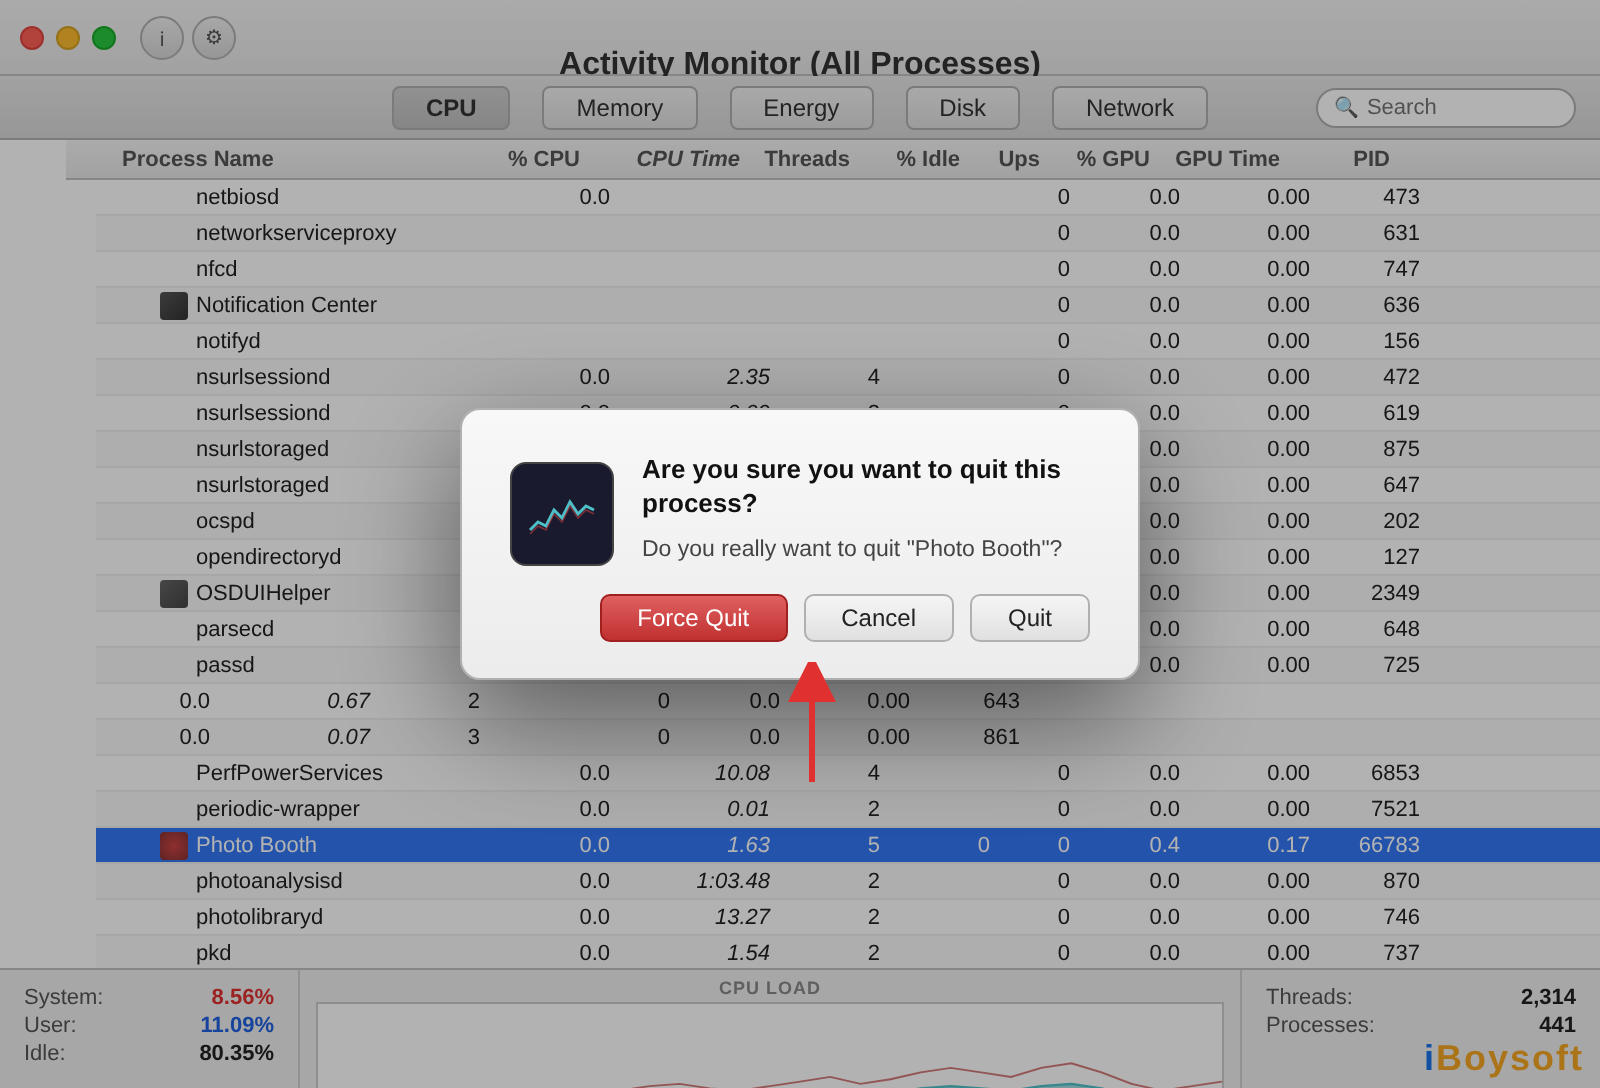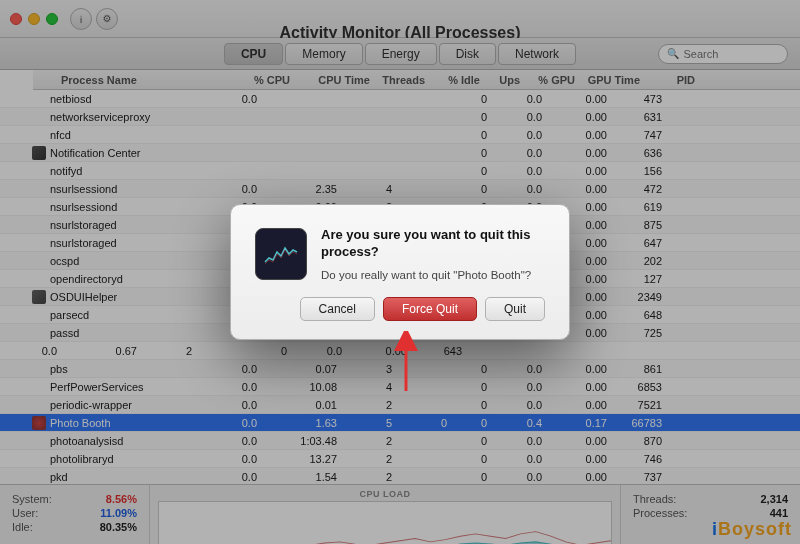--- a/index.html
+++ b/index.html
@@ -68,21 +68,21 @@
     }
 
     
     .tab-bar {
       height: 32px;
       background: linear-gradient(to bottom, #e8e8e8, #d8d8d8);
       border-bottom: 1px solid #b0b0b0;
       display: flex;
       align-items: center;
       justify-content: center;
-      gap: 2px;
+      gap: 16px;
       position: relative;
     }
     .tab {
       height: 22px;
       padding: 0 16px;
       border-radius: 4px;
       border: 1px solid #b0b0b0;
       background: linear-gradient(to bottom, #f2f2f2, #e0e0e0);
       font-size: 12px;
       color: #333;
@@ -133,31 +133,32 @@
       border-bottom: 1px solid #c0c0c0;
       height: 20px;
       align-items: center;
       font-size: 11px;
       color: #555;
       font-weight: 600;
       margin-left: 33px;
     }
     .col-process { width: 200px; padding-left: 28px; }
     .col-cpu { width: 65px; text-align: right; padding-right: 8px; }
-    .col-time { width: 80px; text-align: right; padding-right: 8px; }
+    .col-time { width: 80px; text-align: right; padding-right: 8px; font-style: italic; }
     .col-threads { width: 55px; text-align: right; padding-right: 8px; }
     .col-idle { width: 55px; text-align: right; padding-right: 8px; }
     .col-ups { width: 40px; text-align: right; padding-right: 8px; }
     .col-gpu { width: 55px; text-align: right; padding-right: 8px; }
     .col-gputime { width: 65px; text-align: right; padding-right: 8px; }
     .col-pid { width: 55px; text-align: right; padding-right: 8px; }
 
     .table-rows {
       overflow-y: auto;
       height: calc(544px - 38px - 32px - 80px);
+      padding-left: 48px;
     }
     .table-row {
       display: flex;
       align-items: center;
       height: 18px;
       border-bottom: 1px solid #f0f0f0;
       font-size: 11px;
       color: #222;
     }
     .table-row:nth-child(even) { background: #f9f9f9; }
@@ -274,21 +275,21 @@
       background: linear-gradient(to bottom, #f8f8f8, #ececec);
       border-radius: 10px;
       box-shadow: 0 20px 60px rgba(0,0,0,0.5);
       width: 340px;
       padding: 20px 24px 18px;
       border: 1px solid #b0b0b0;
       position: relative;
     }
     .modal-header {
       display: flex;
-      align-items: center;
+      align-items: flex-end;
       gap: 14px;
       margin-bottom: 10px;
     }
     .modal-icon {
       width: 52px;
       height: 52px;
       flex-shrink: 0;
       background: #1a1a2e;
       border-radius: 8px;
       display: flex;
@@ -581,24 +582,20 @@
     <div class="col-cpu">0.0</div>
     <div class="col-time">0.67</div>
     <div class="col-threads">2</div>
     <div class="col-idle"></div>
     <div class="col-ups">0</div>
     <div class="col-gpu">0.0</div>
     <div class="col-gputime">0.00</div>
     <div class="col-pid">643</div>
   </div>
       <div class="table-row">
-    <div class="col-process">
-          <span class="process-icon" style="background:transparent;"></span>
-          <span>pbs</span>
-        </div>
     <div class="col-cpu">0.0</div>
     <div class="col-time">0.07</div>
     <div class="col-threads">3</div>
     <div class="col-idle"></div>
     <div class="col-ups">0</div>
     <div class="col-gpu">0.0</div>
     <div class="col-gputime">0.00</div>
     <div class="col-pid">861</div>
   </div>
       <div class="table-row">
@@ -741,22 +738,22 @@
           <polyline points="2,22 6,18 10,20 14,12 18,16 22,8 26,14 30,10 34,12" fill="none" stroke="#4fc0c8" stroke-width="1.5"></polyline>
           <polyline points="2,24 6,20 10,22 14,14 18,18 22,10 26,16 30,12 34,14" fill="none" stroke="#c04040" stroke-width="0.8" opacity="0.6"></polyline>
         </svg>
       </div>
       <div class="modal-text-area">
         <div class="modal-title">Are you sure you want to quit this process?</div>
         <div class="modal-body">Do you really want to quit "Photo Booth"?</div>
       </div>
     </div>
     <div class="modal-buttons">
+      <button class="modal-btn danger">Force Quit</button>
       <button class="modal-btn">Cancel</button>
-      <button class="modal-btn danger">Force Quit</button>
       <button class="modal-btn">Quit</button>
     </div>
 
     <div style="position:absolute; bottom: -60px; left: 155px; pointer-events:none;">
       <svg width="40" height="65" viewBox="0 0 40 65">
         <defs>
           <marker id="arrowhead" markerWidth="8" markerHeight="8" refX="4" refY="4" orient="auto">
             <polygon points="0 0, 8 4, 0 8" fill="#e03030"></polygon>
           </marker>
         </defs>

